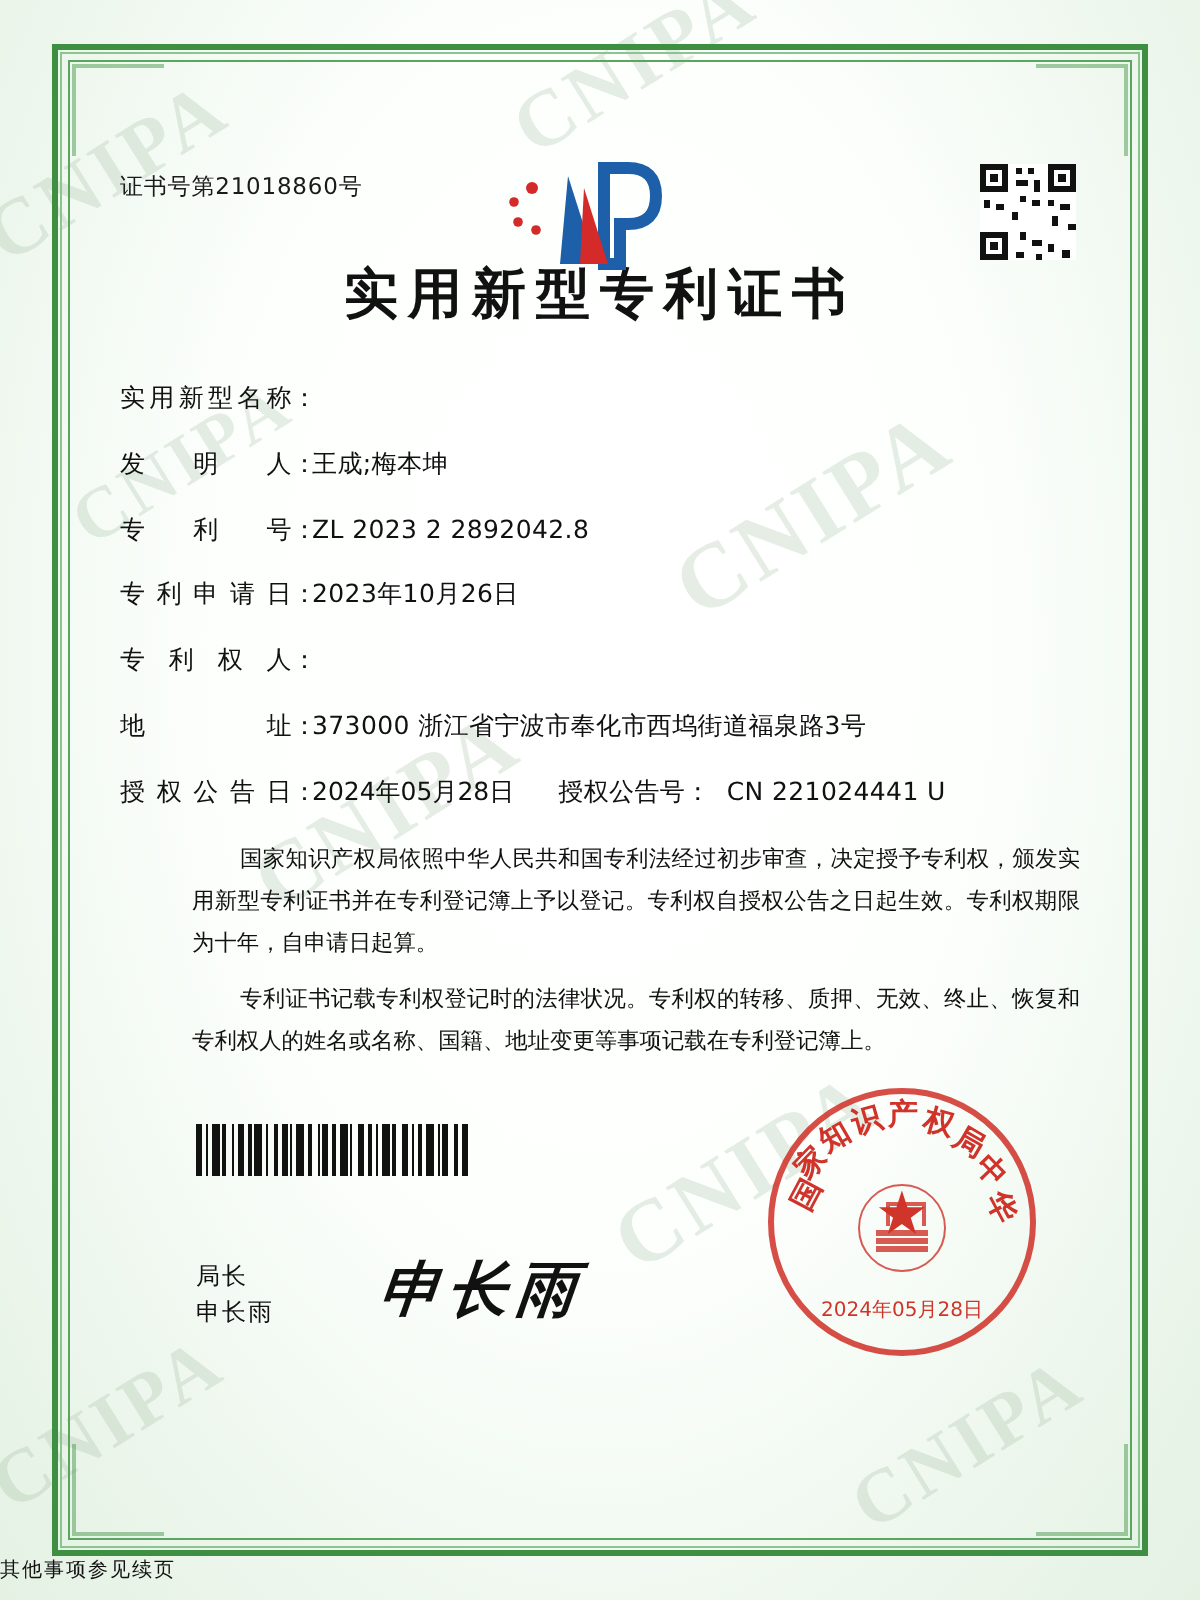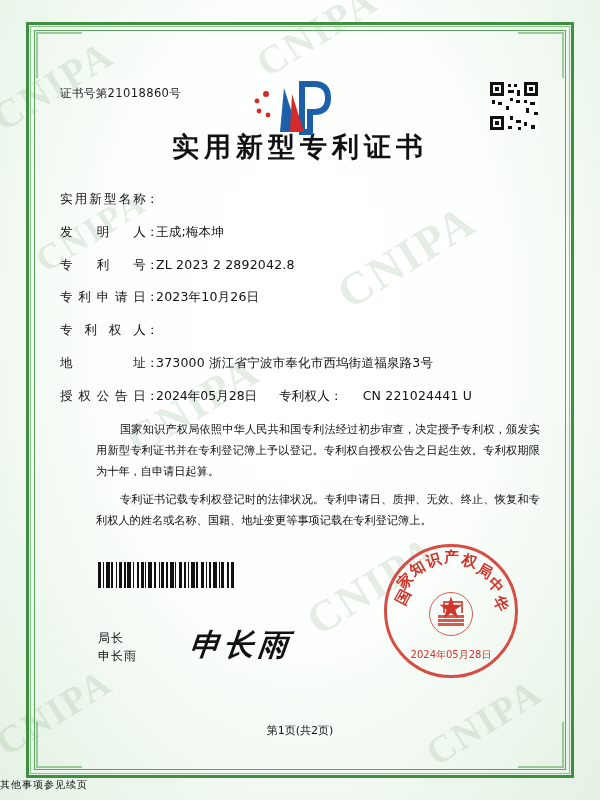--- a/index.html
+++ b/index.html
@@ -156,21 +156,21 @@
   .field .val {
     flex: 1 1 auto;
     letter-spacing: .2px;
   }
   .field.row2 .val2-lbl {
     flex: 0 0 auto;
     margin-left: 22px;
     letter-spacing: .2px;
   }
   .field.row2 .val2 {
-    margin-left: 20px;
+    margin-left: 8px;
     letter-spacing: .2px;
   }
 
   .para {
     font-size: 11.2px;
     line-height: 1.85;
     color: #111;
     text-align: justify;
     text-indent: 24px;
     margin-top: 6px;
@@ -415,28 +415,28 @@
       <div class="field">
         <span class="lbl">地址</span>
         <span class="sep">：</span>
         <span class="val">373000 浙江省宁波市奉化市西坞街道福泉路3号</span>
       </div>
 
       <div class="field row2">
         <span class="lbl">授权公告日</span>
         <span class="sep">：</span>
         <span>2024年05月28日</span>
-        <span class="val2-lbl">专利权人：</span>
+        <span class="val2-lbl">授权公告号：</span>
         <span class="val2">CN 221024441 U</span>
       </div>
 
     </div>
 
     <div class="para p1">国家知识产权局依照中华人民共和国专利法经过初步审查，决定授予专利权，颁发实用新型专利证书并在专利登记簿上予以登记。专利权自授权公告之日起生效。专利权期限为十年，自申请日起算。</div>
-    <div class="para p2">专利证书记载专利权登记时的法律状况。专利申请日、质押、无效、终止、恢复和专利权人的姓名或名称、国籍、地址变更等事项记载在专利登记簿上。</div>
+    <div class="para p2">专利证书记载专利权登记时的法律状况。专利权的转移、质押、无效、终止、恢复和专利权人的姓名或名称、国籍、地址变更等事项记载在专利登记簿上。</div>
 
     <div class="barcode">
       <div class="bar" style="width:3px"></div>
         <div class="bar" style="width:2px;background:transparent"></div>
       <div class="bar" style="width:1px"></div>
         <div class="bar" style="width:2px;background:transparent"></div>
       <div class="bar" style="width:4px"></div>
         <div class="bar" style="width:1px;background:transparent"></div>
       <div class="bar" style="width:2px"></div>
         <div class="bar" style="width:3px;background:transparent"></div>
@@ -514,17 +514,16 @@
       <div class="seal-char" style="left:26px; top:15px;  transform:rotate(-30deg);">知</div>
       <div class="seal-char" style="left:42px; top:7px;   transform:rotate(-16deg);">识</div>
       <div class="seal-char" style="left:60px; top:4px;   transform:rotate(0deg);">产</div>
       <div class="seal-char" style="left:78px; top:8px;   transform:rotate(16deg);">权</div>
       <div class="seal-char" style="left:93px; top:18px;  transform:rotate(30deg);">局</div>
       <div class="seal-char" style="left:104px;top:32px;  transform:rotate(46deg);">中</div>
       <div class="seal-char" style="left:109px;top:50px;  transform:rotate(62deg);">华</div>
       <div class="seal-date">2024年05月28日</div>
     </div>
 
-    <div class="page-no">第1页(共2页)</div>
   </div>
 
   <div class="footer-note">其他事项参见续页</div>
 </div>
 
 </body></html>

